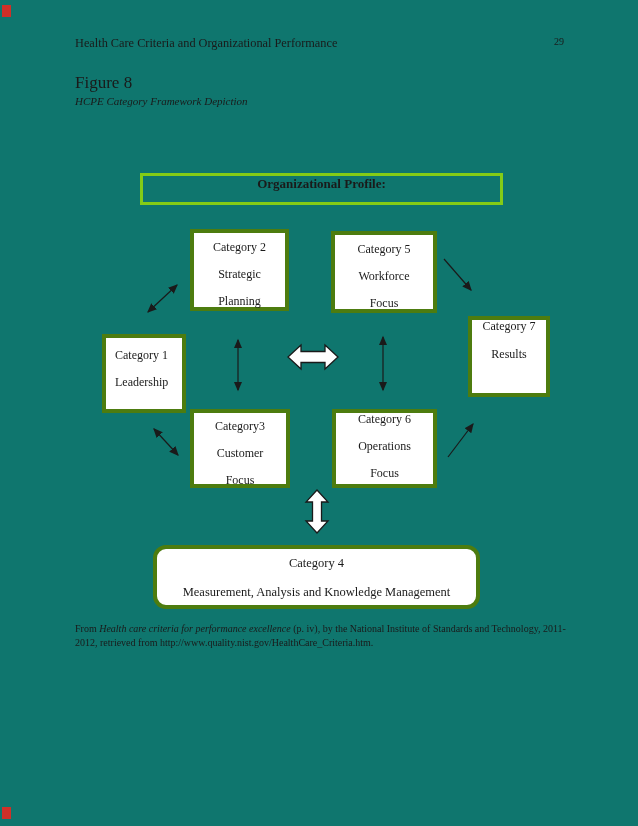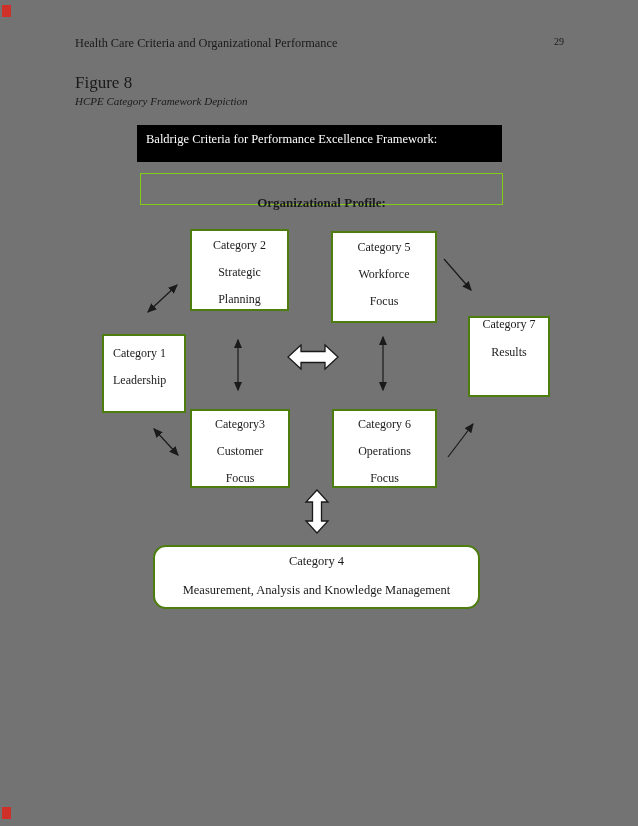--- a/index.html
+++ b/index.html
@@ -1,47 +1,47 @@
 <!DOCTYPE html>
 <html><head>
 <meta charset="utf-8">
 <style>
   html,body{margin:0;padding:0;background:#ffffff;}
   .page{
-    position:relative;width:638px;height:826px;background:#737373;
+    position:relative;width:638px;height:826px;background:#0f766e;
     font-family:"Liberation Serif","DejaVu Serif",serif;color:#1a1a1a;overflow:hidden;
   }
   .abs{position:absolute;}
   .edge-mark{position:absolute;left:2px;width:9px;height:12px;background:#cf3028;}
   .edge-top{top:5px;}
   .edge-bottom{top:807px;}
   .hdr-title{left:75px;top:36px;font-size:12.3px;}
   .hdr-page{left:554px;top:36px;font-size:10px;}
   .fig-label{left:75px;top:73px;font-size:17px;}
   .fig-caption{left:75px;top:95px;font-size:11px;font-style:italic;}
   .banner{
     left:137px;top:125px;width:365px;height:37px;background:#000000;color:#ffffff;
     font-size:12.5px;box-sizing:border-box;padding:7px 8px 0 9px;
   }
   .profile{
-    left:140px;top:173px;width:363px;height:32px;border:1px solid #84cc16;
-    box-sizing:border-box;text-align:center;font-weight:bold;font-size:13px;padding-top:21px;
+    left:140px;top:173px;width:363px;height:32px;border:3px solid #84cc16;
+    box-sizing:border-box;text-align:center;font-weight:bold;font-size:13px;padding-top:0;
   }
   .cat{
-    position:absolute;border:2px solid #4d7c0f;box-sizing:border-box;
+    position:absolute;border:4px solid #4d7c0f;box-sizing:border-box;
     display:flex;flex-direction:column;align-items:center;text-align:center;
     font-size:12px;background:#ffffff;
   }
   .cat span{line-height:12px;display:block;}
   #cat2{left:190px;top:229px;width:99px;height:82px;padding-top:8px;gap:15px;}
-  #cat5{left:331px;top:231px;width:106px;height:92px;padding-top:8px;gap:15px;}
+  #cat5{left:331px;top:231px;width:106px;height:82px;padding-top:8px;gap:15px;}
   #cat7{left:468px;top:316px;width:82px;height:81px;gap:16px;}
   #cat1{left:102px;top:334px;width:84px;height:79px;align-items:flex-start;text-align:left;padding:11px 0 0 9px;gap:15px;}
   #cat3{left:190px;top:409px;width:100px;height:79px;padding-top:7px;gap:15px;}
-  #cat6{left:332px;top:409px;width:105px;height:79px;padding-top:7px;gap:15px;}
+  #cat6{left:332px;top:409px;width:105px;height:79px;gap:15px;}
   #cat4{left:153px;top:545px;width:327px;height:64px;padding-top:8px;gap:17px;font-size:12.5px;border-radius:13px;}
   .diagram-svg{position:absolute;left:0;top:0;pointer-events:none;}
   .footnote{
     left:75px;top:622px;width:500px;font-size:10px;line-height:13.5px;
   }
   .footnote .it{font-style:italic;}
 </style>
 </head>
 <body>
 
@@ -49,23 +49,20 @@
 
   <div class="edge-mark edge-top"></div>
   <div class="edge-mark edge-bottom"></div>
 
   <div class="abs hdr-title">Health Care Criteria and Organizational Performance</div>
   <div class="abs hdr-page">29</div>
 
   <div class="abs fig-label">Figure 8</div>
   <div class="abs fig-caption">HCPE Category Framework Depiction</div>
 
-  <div class="abs banner">
-    <span>Baldrige Criteria for Performance Excellence Framework:</span>
-  </div>
 
   <div class="abs profile">
     <span>Organizational Profile:</span>
   </div>
 
   <div class="cat" id="cat2">
     <span>Category 2</span>
     <span>Strategic</span>
     <span>Planning</span>
   </div>
@@ -120,14 +117,17 @@
 
     <line x1="444" y1="259" x2="471" y2="290" stroke="#1a1a1a" stroke-width="1.2" marker-end="url(#ah)"></line>
 
     <line x1="448" y1="457" x2="473" y2="424" stroke="#1a1a1a" stroke-width="1.2" marker-end="url(#ah)"></line>
 
     <path d="M288,357 L301,345 L301,351.5 L325,351.5 L325,345 L338,357 L325,369 L325,362.5 L301,362.5 L301,369 Z" fill="#ffffff" stroke="#1a1a1a" stroke-width="1.3" stroke-linejoin="miter"></path>
 
     <path d="M317,490 L306,502 L312.5,502 L312.5,521 L306,521 L317,533 L328,521 L321.5,521 L321.5,502 L328,502 Z" fill="#ffffff" stroke="#1a1a1a" stroke-width="1.3" stroke-linejoin="miter"></path>
   </svg>
 
+  <div class="abs footnote">
+    <span>From </span><span class="it">Health care criteria for performance excellence</span><span> (p. iv), by the National Institute of Standards and Technology, 2011-2012, retrieved from http://www.quality.nist.gov/HealthCare_Criteria.htm.</span>
+  </div>
 
 </div>
 
 </body></html>

